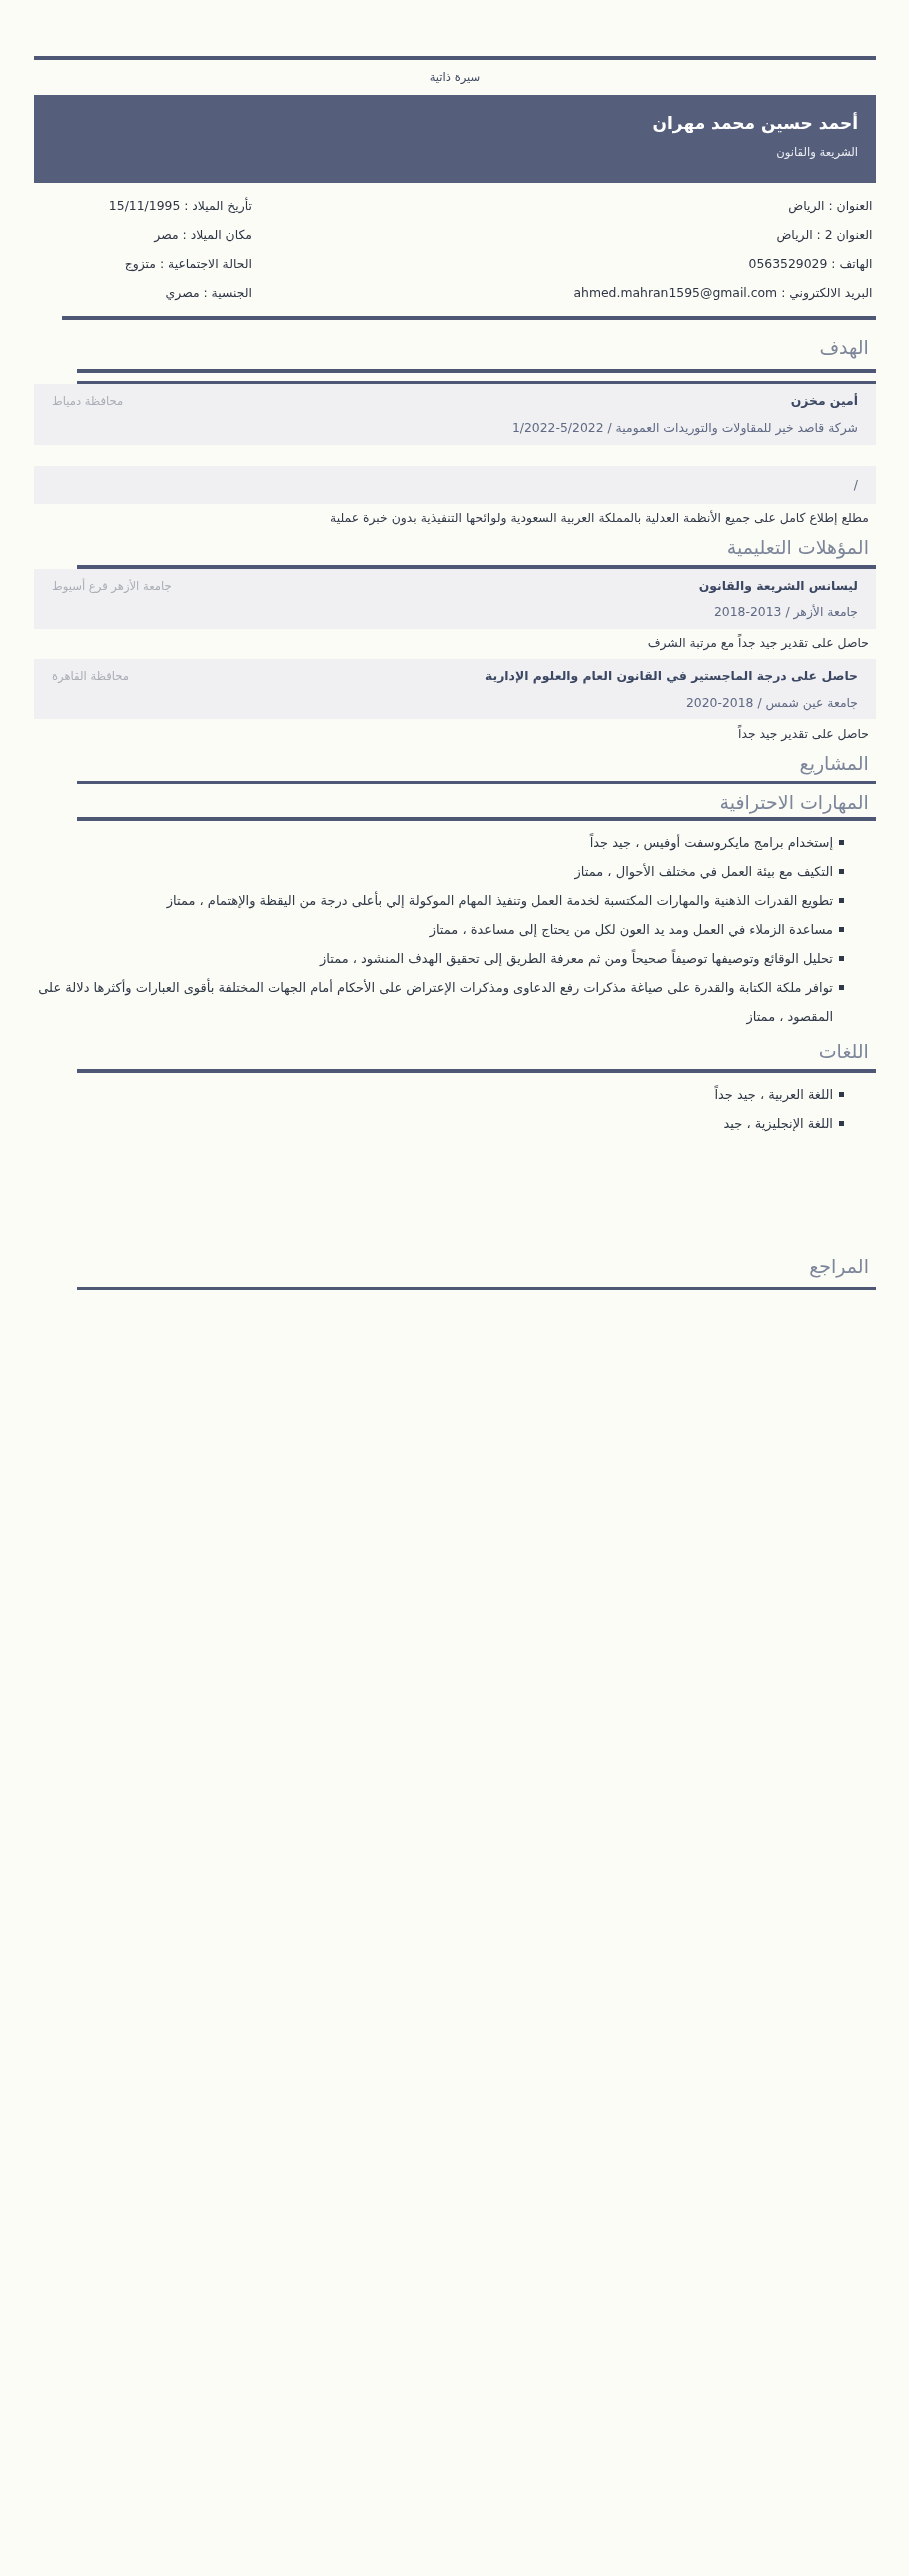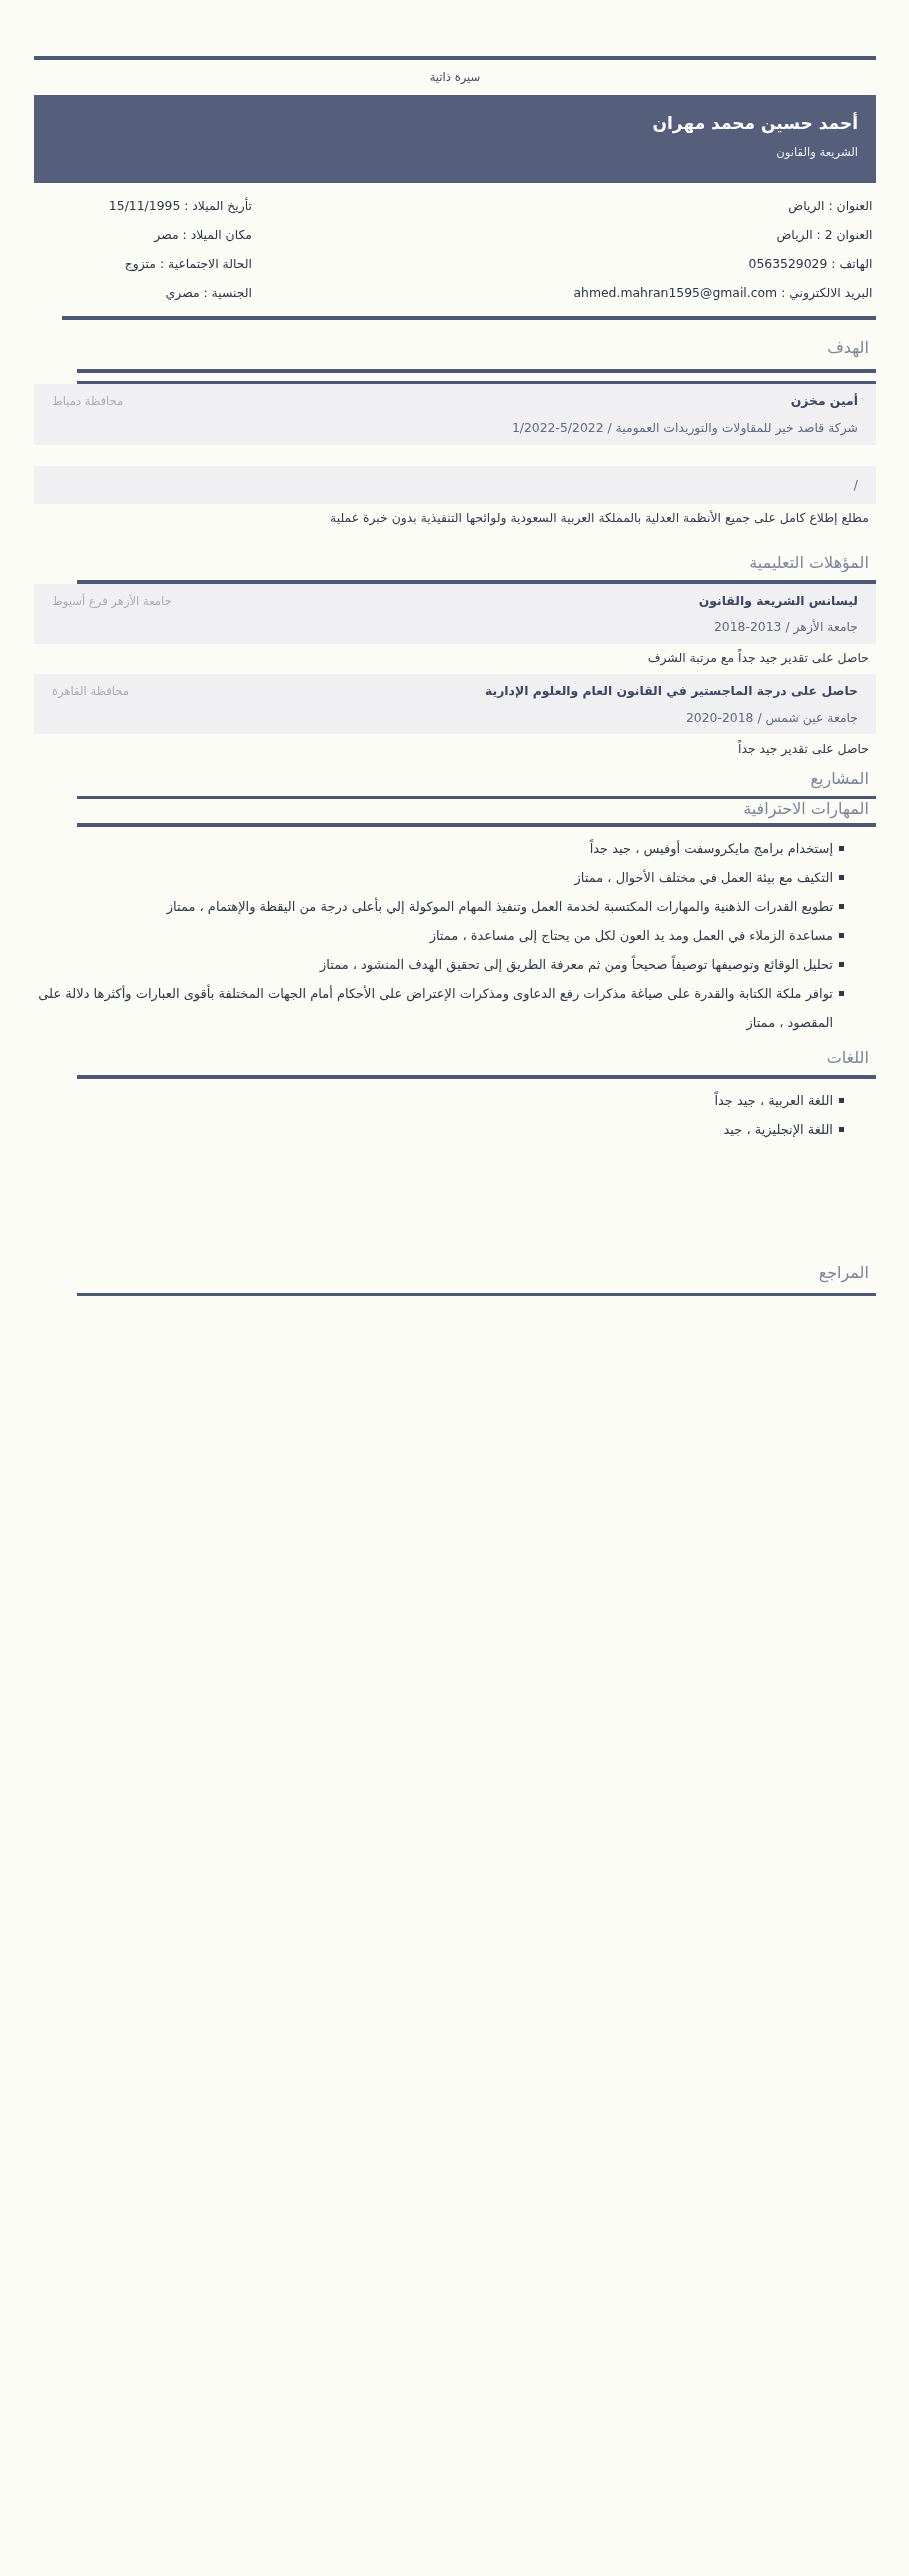--- a/index.html
+++ b/index.html
@@ -43,33 +43,33 @@
     line-height: 15px;
     margin-top: 11.6px;
   }
 
   .contact { margin-top: 8px; font-size: 12.4px; color: #2d3545; }
   .contact-row { display: flex; line-height: 29px; }
   .contact-cell-main { width: 74%; text-align: right; padding-right: 3.6px; }
   .contact-cell-side { width: 26%; text-align: right; }
 
   .section-title {
-    font-size: 16px;
+    font-size: 19px;
     line-height: 19.5px;
     font-weight: normal;
     color: #7c8599;
     margin: 0;
     padding-right: 7.1px;
     text-align: right;
   }
   .sec-objective .section-title { margin-top: 18px; }
   .sec-experience .section-title { margin-top: 14.2px; }
-  .sec-education .section-title { margin-top: 26px; }
+  .sec-education .section-title { margin-top: 11px; }
   .sec-projects .section-title { margin-top: 10.7px; }
-  .sec-skills .section-title { }
+  .sec-skills .section-title { margin-top: 9px; }
   .sec-languages .section-title { margin-top: 11.6px; }
   .sec-references .section-title { margin-top: 119px; }
 
   .sec-objective .section-rule { margin-top: 11.6px; }
   .sec-experience .section-rule { margin-top: 8px; }
   .sec-education .section-rule { margin-top: 7.1px; }
   .sec-projects .section-rule { margin-top: 7.1px; }
   .sec-skills .section-rule { margin-top: 4.4px; }
   .sec-languages .section-rule { margin-top: 7.1px; }
   .sec-references .section-rule { margin-top: 10.7px; }

